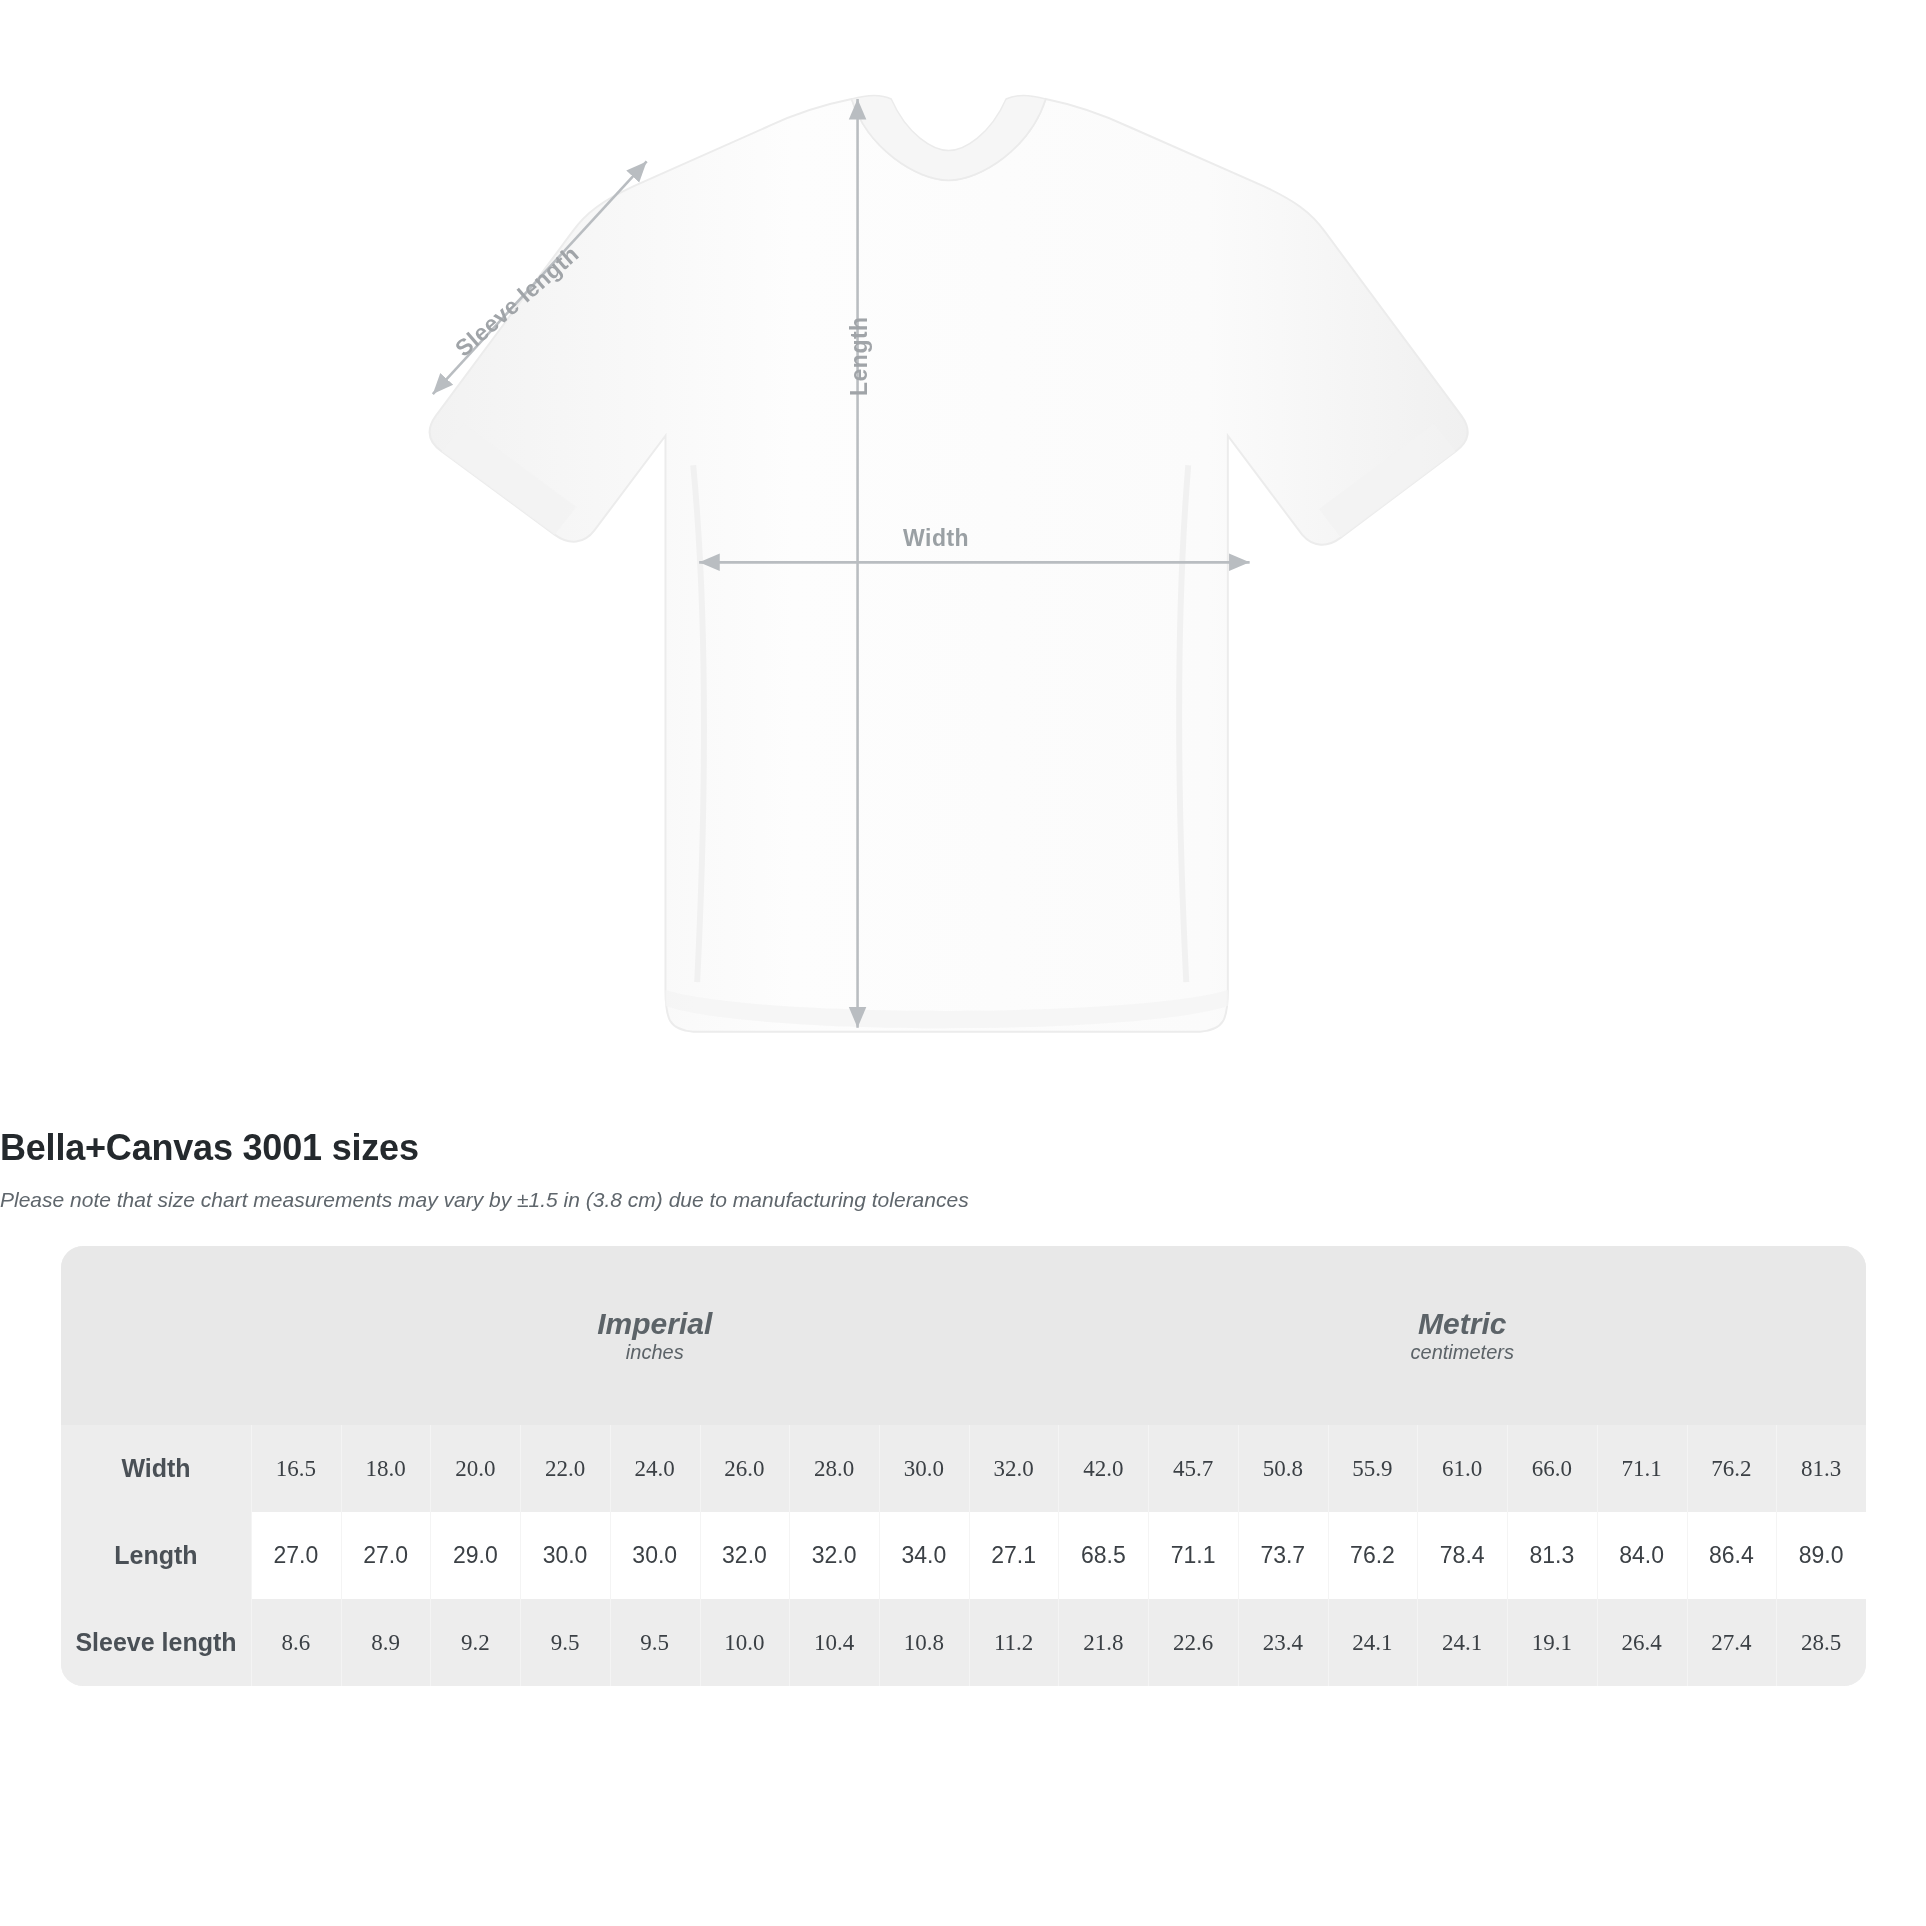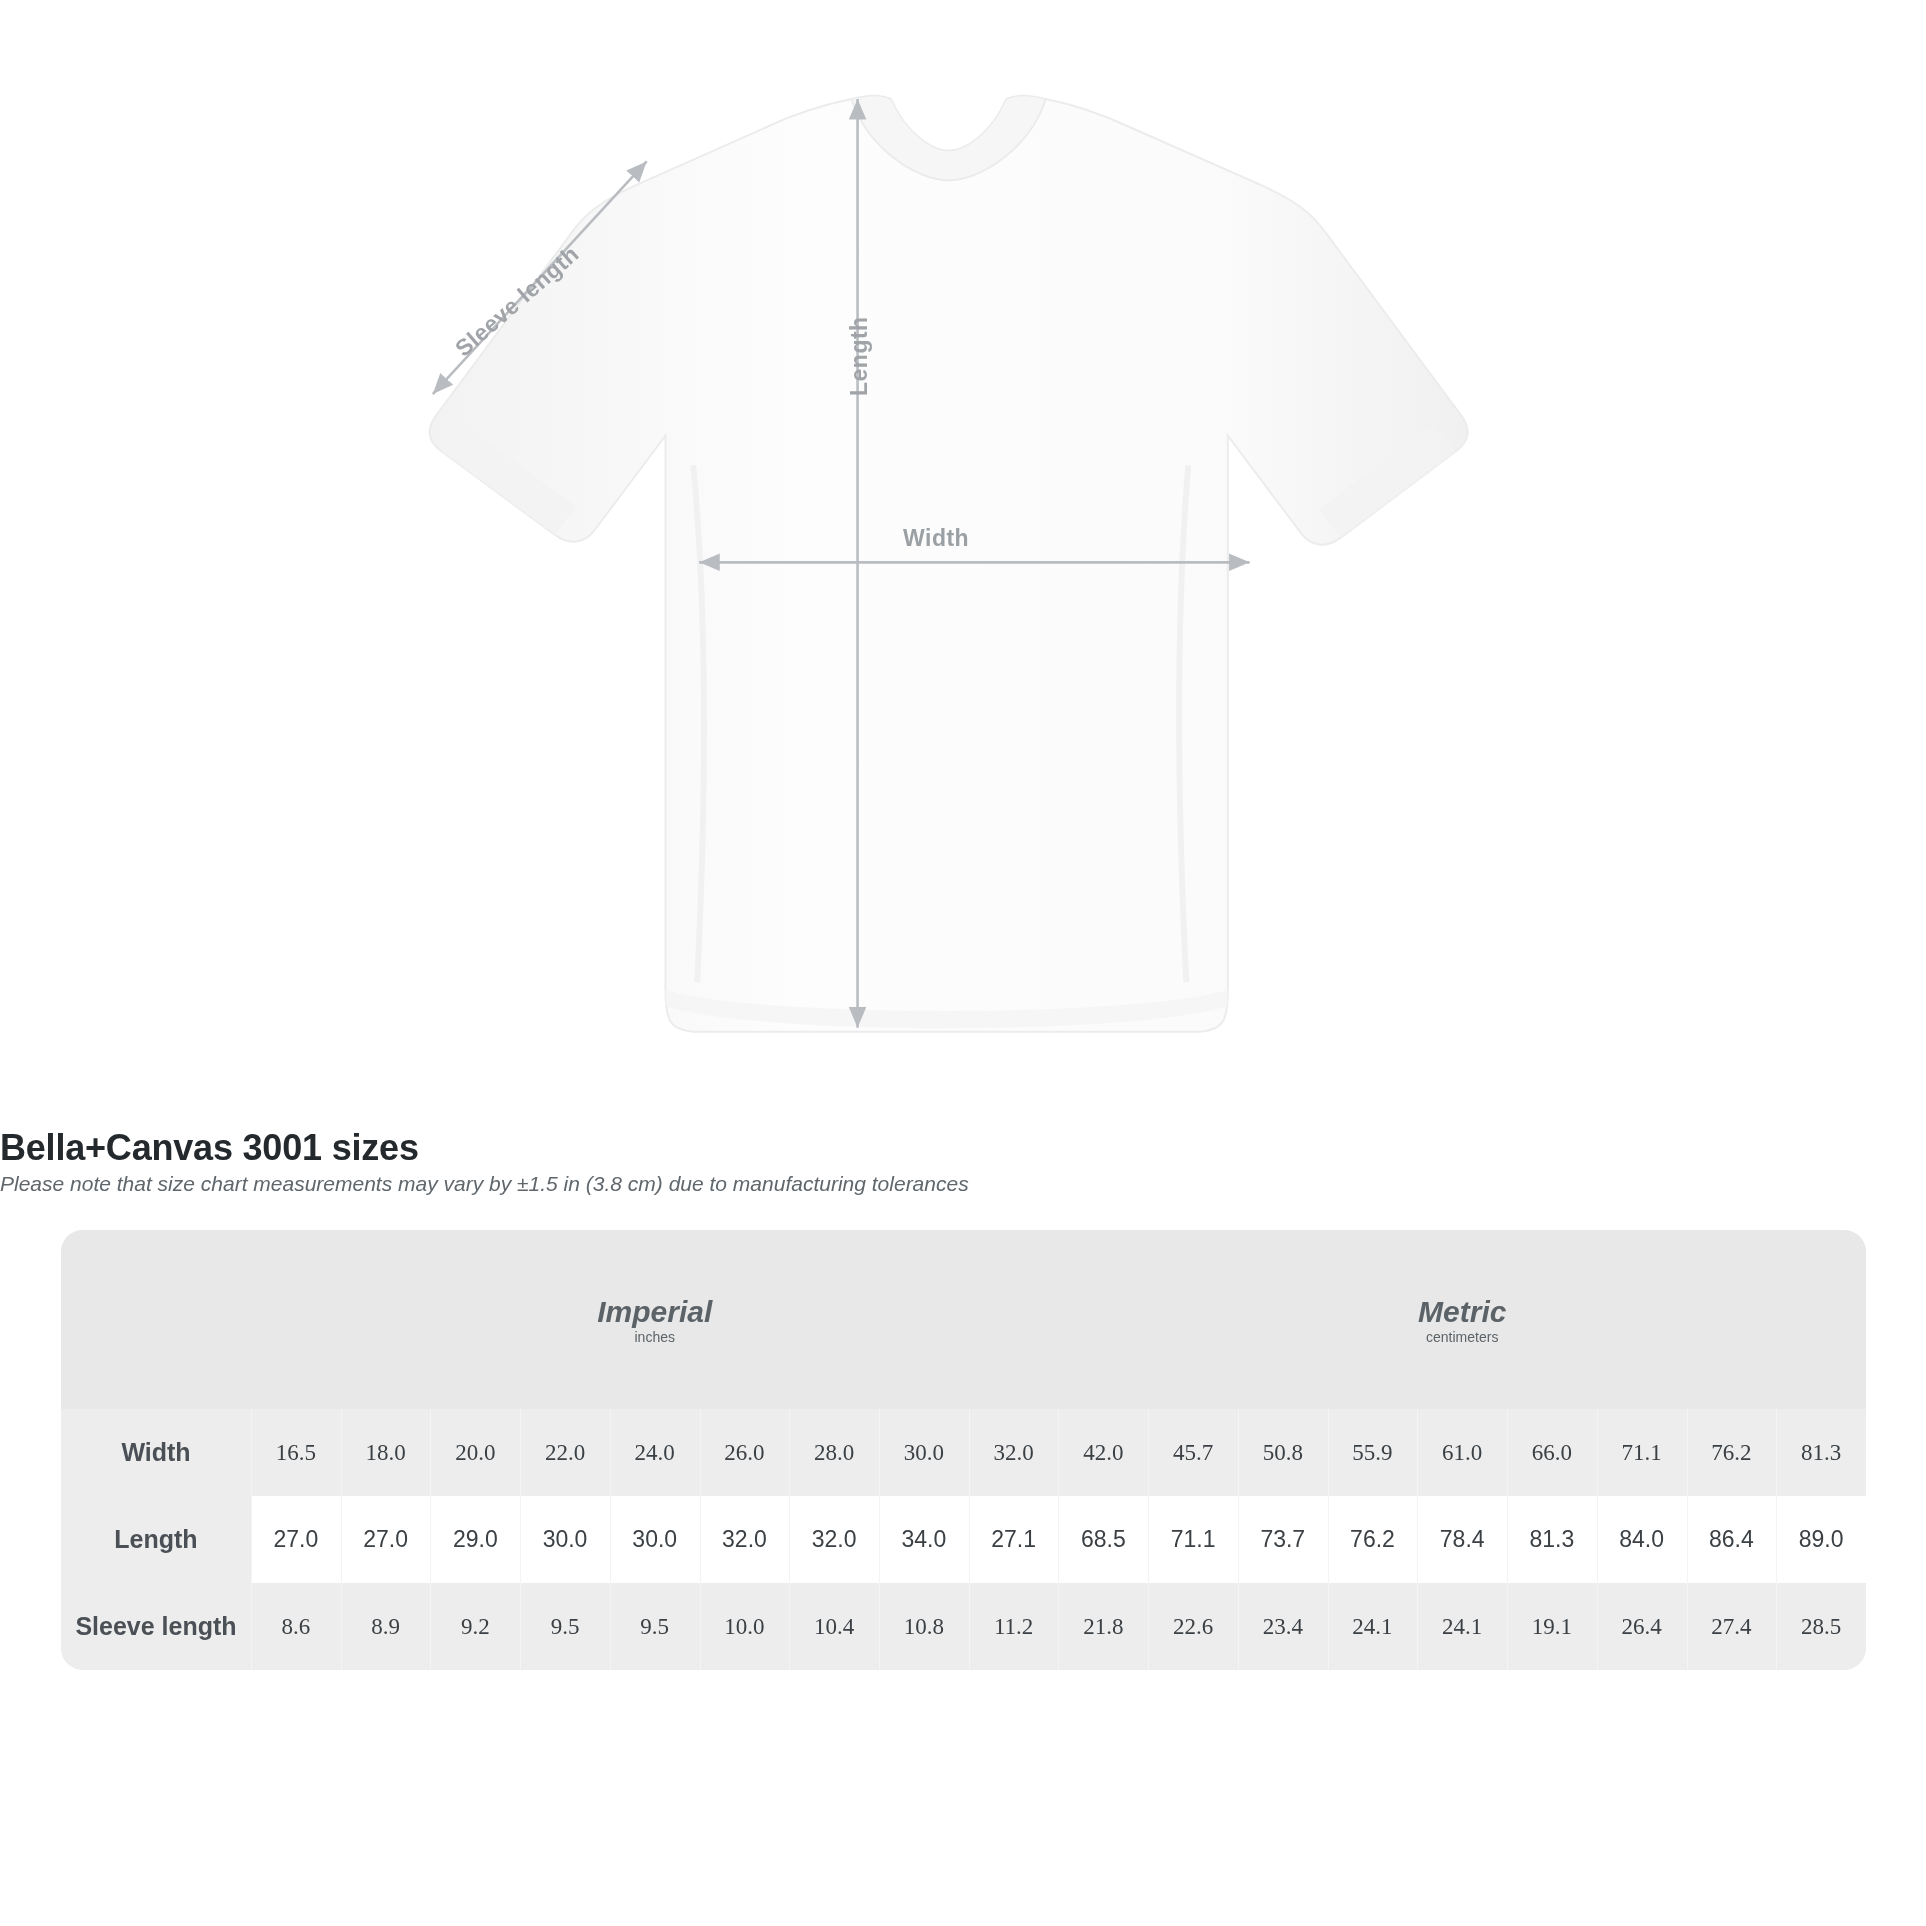--- a/index.html
+++ b/index.html
@@ -62,21 +62,21 @@
     text-align: left;
     margin-top: 28px;
   }
   .chart-title {
     font-size: 36px;
     font-weight: bold;
     color: #24292d;
     letter-spacing: -0.2px;
   }
   .chart-note {
-    margin-top: 3px;
+    margin-top: 19px;
     font-size: 21px;
     font-style: italic;
     color: #5f666c;
   }
 
   
   .table-wrap {
     margin: 34px 61px 0 61px;
     border-radius: 22px;
     overflow: hidden;
@@ -101,21 +101,22 @@
     background: #e8e8e8;
     padding: 0;
   }
   .unit-name {
     font-size: 30px;
     font-style: italic;
     font-weight: bold;
     color: #5c6368;
   }
   .unit-sub {
-    font-size: 14px;
+    font-size: 20px;
+    font-style: italic;
     color: #5c6368;
   }
   
   .size-row th {
     height: 85px;
     background: #ffffff;
     font-size: 25px;
     font-weight: bold;
     color: #4a5056;
   }

